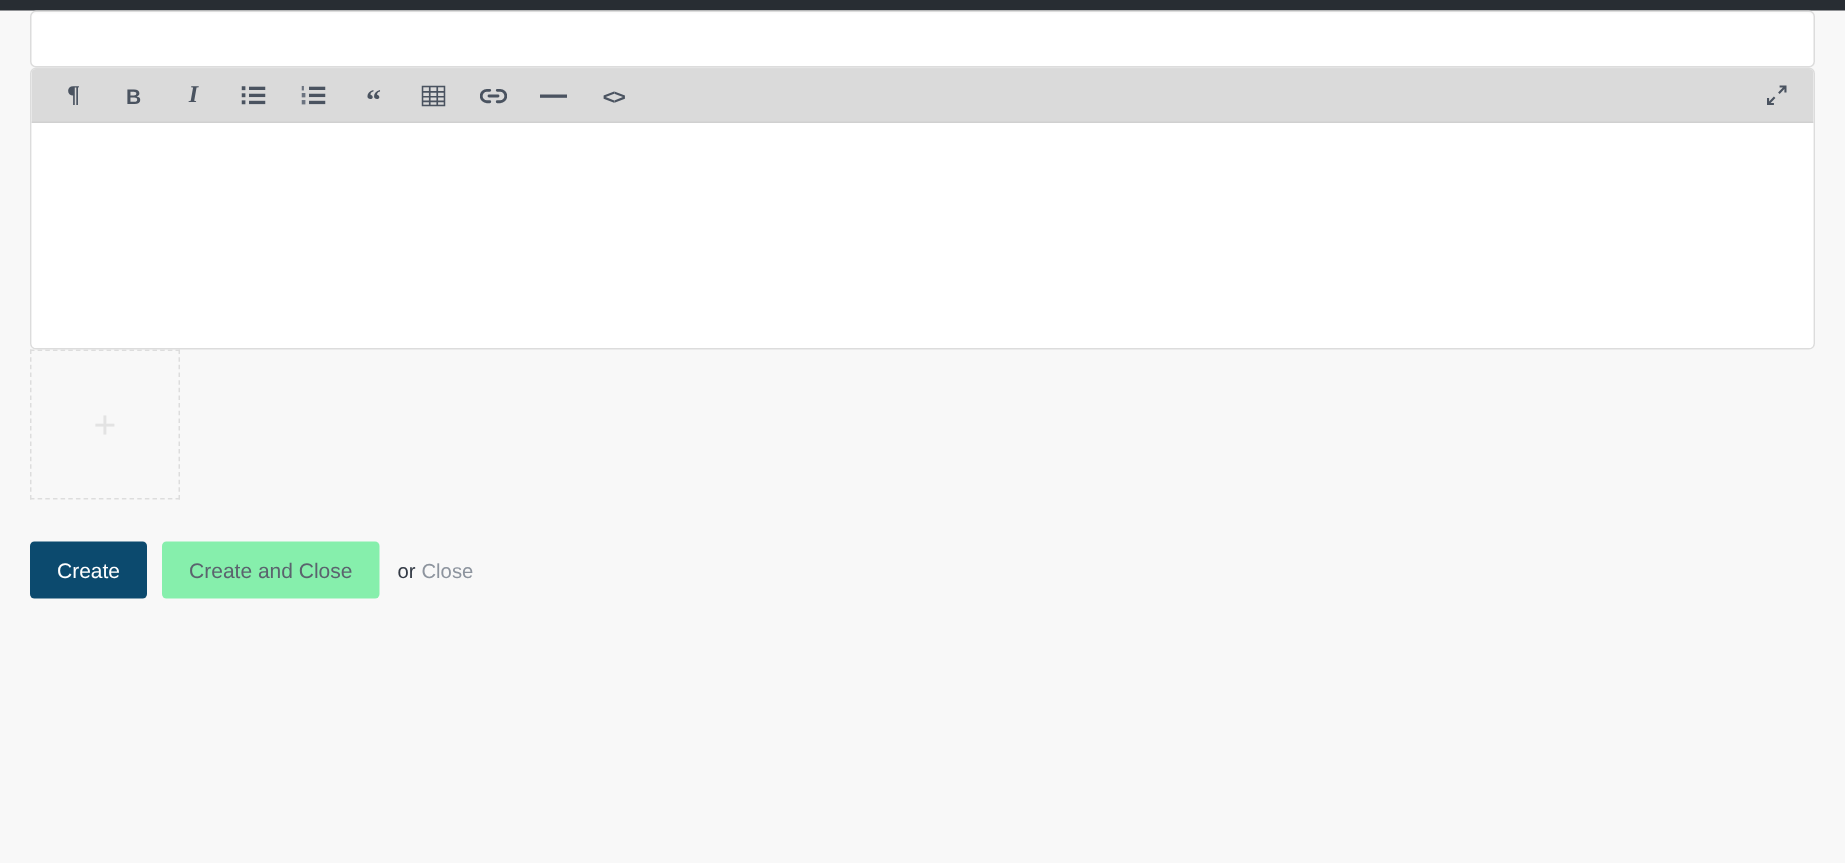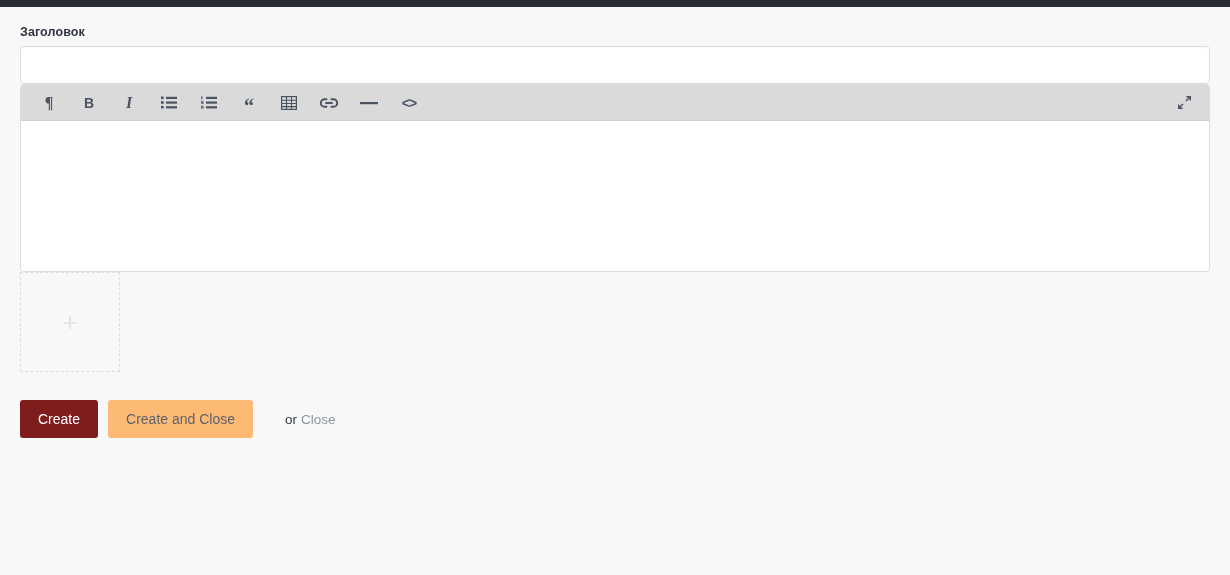--- a/index.html
+++ b/index.html
@@ -151,53 +151,52 @@
     height: 38px;
     border: none;
     border-radius: 3px;
     font-family: "Liberation Sans", sans-serif;
     font-size: 14px;
     cursor: pointer;
     padding: 0 18px;
     line-height: 38px;
   }
   .btn-primary {
-    background: #7f1d1d;
+    background: #0c4a6e;
     color: #ffffff;
     min-width: 70px;
   }
 
   .btn-secondary {
-    background: #fdba74;
+    background: #86efac;
     color: #5b636e;
     margin-left: 10px;
     min-width: 130px;
   }
 
   .or-text {
-    margin-left: 32px;
+    margin-left: 12px;
     font-size: 13.5px;
     color: #333a45;
   }
   .cancel-link {
     color: #8d949e;
     text-decoration: none;
     font-size: 13.5px;
     cursor: pointer;
     margin-left: 4px;
   }
 </style>
 </head>
 <body>
 
 <div class="topbar"></div>
 
 <div class="form-wrap">
 
-  <div class="field-label">Заголовок</div>
   <input class="title-input" type="text" value="" placeholder="" style="">
 
 
   <div class="editor">
     <div class="editor-toolbar">
 
       <button class="tb-btn">
         <span class="tb-glyph pilcrow">¶</span>
       </button>
 

